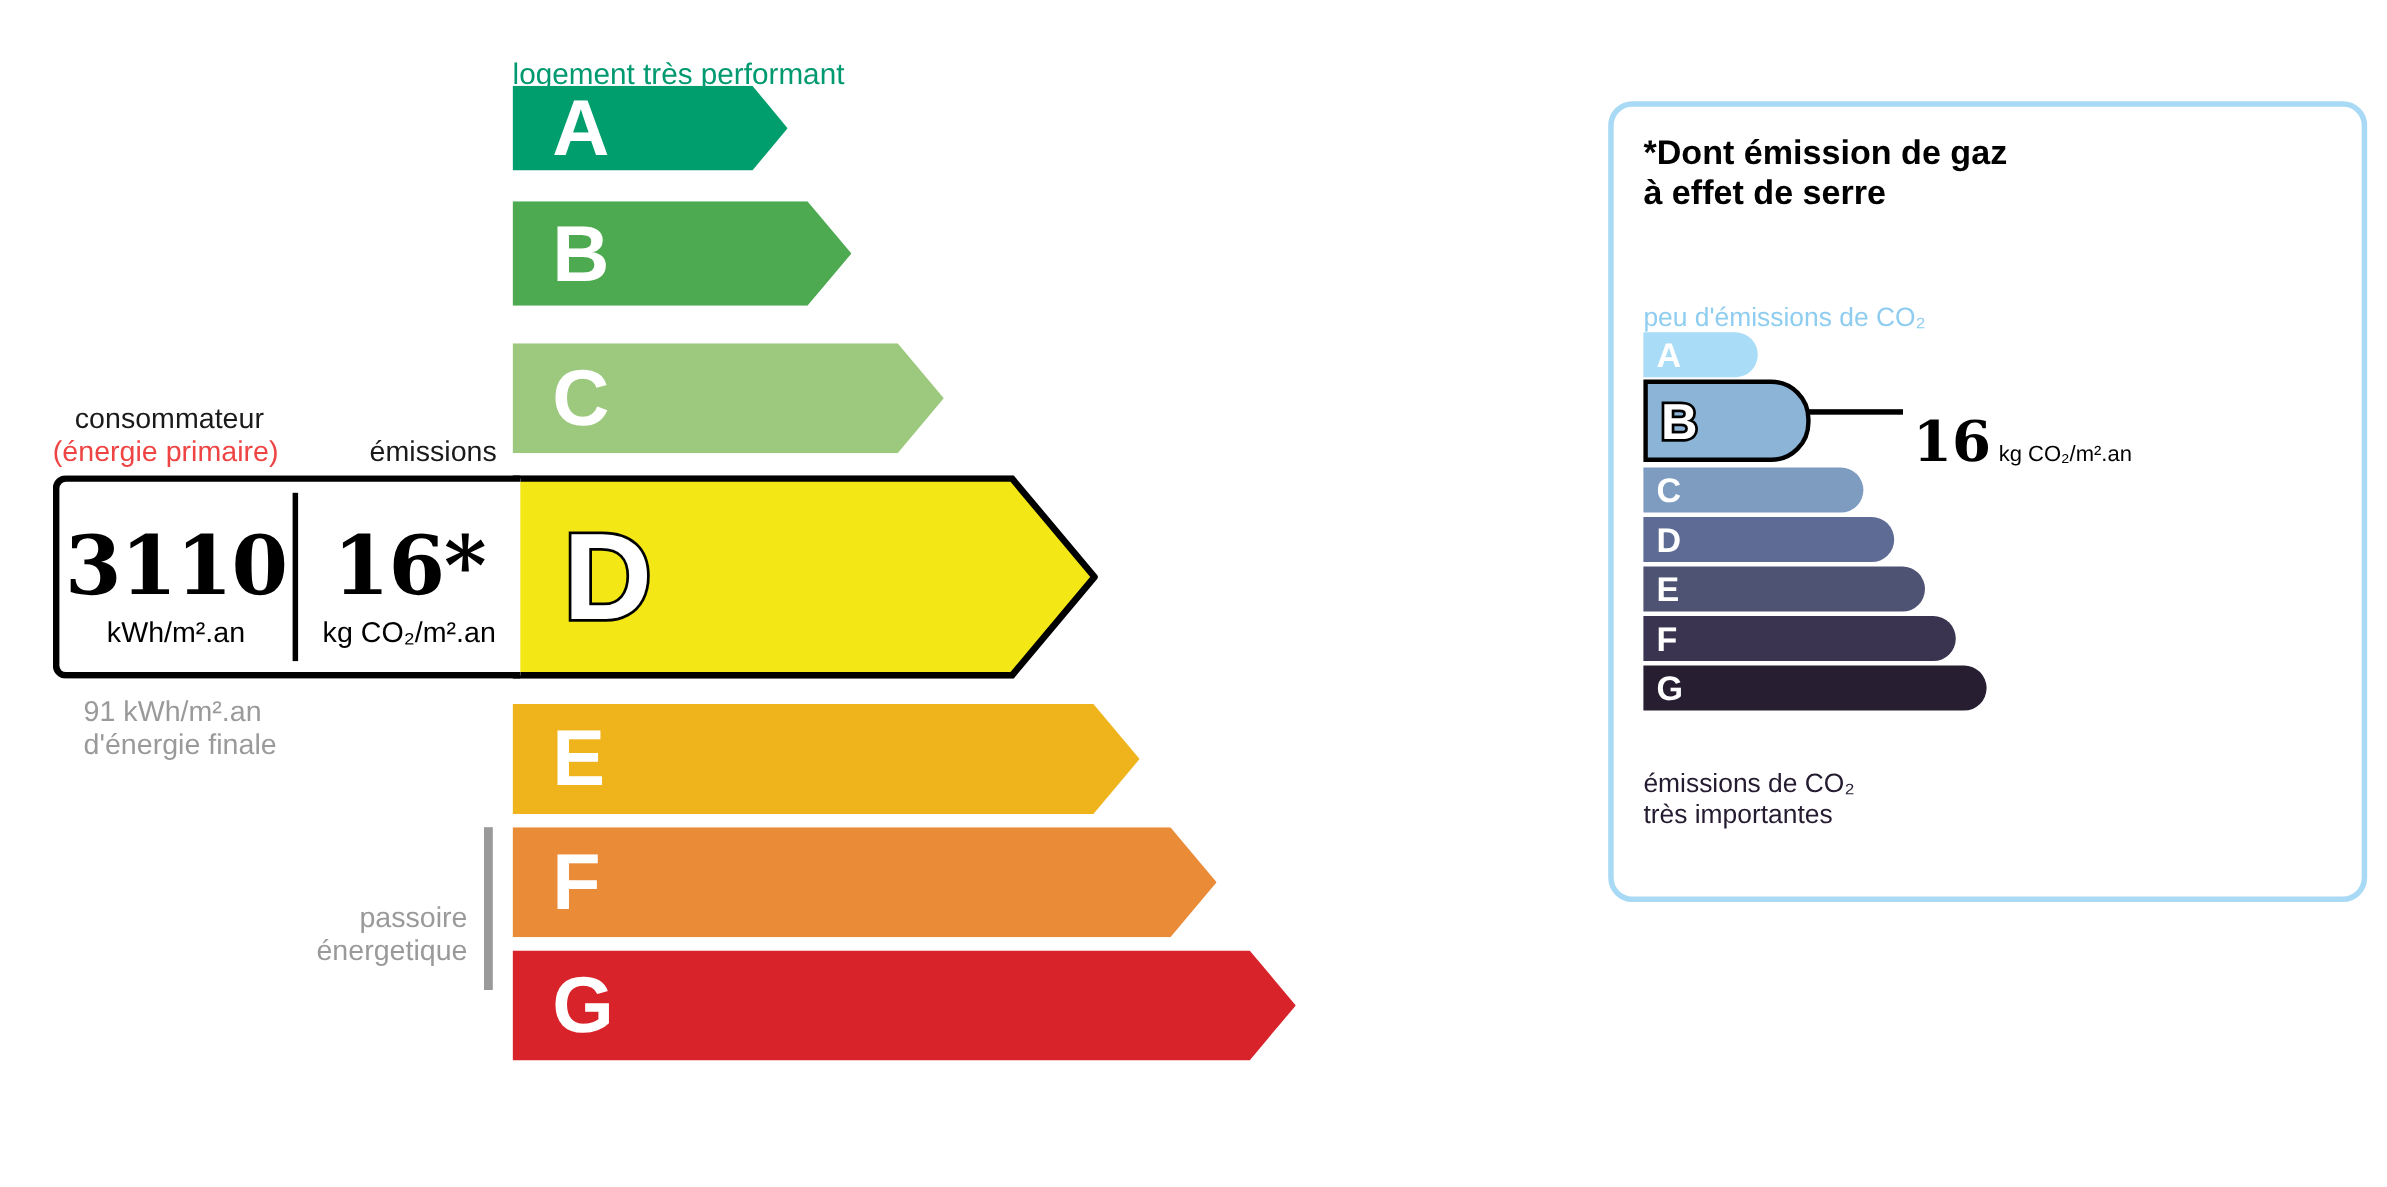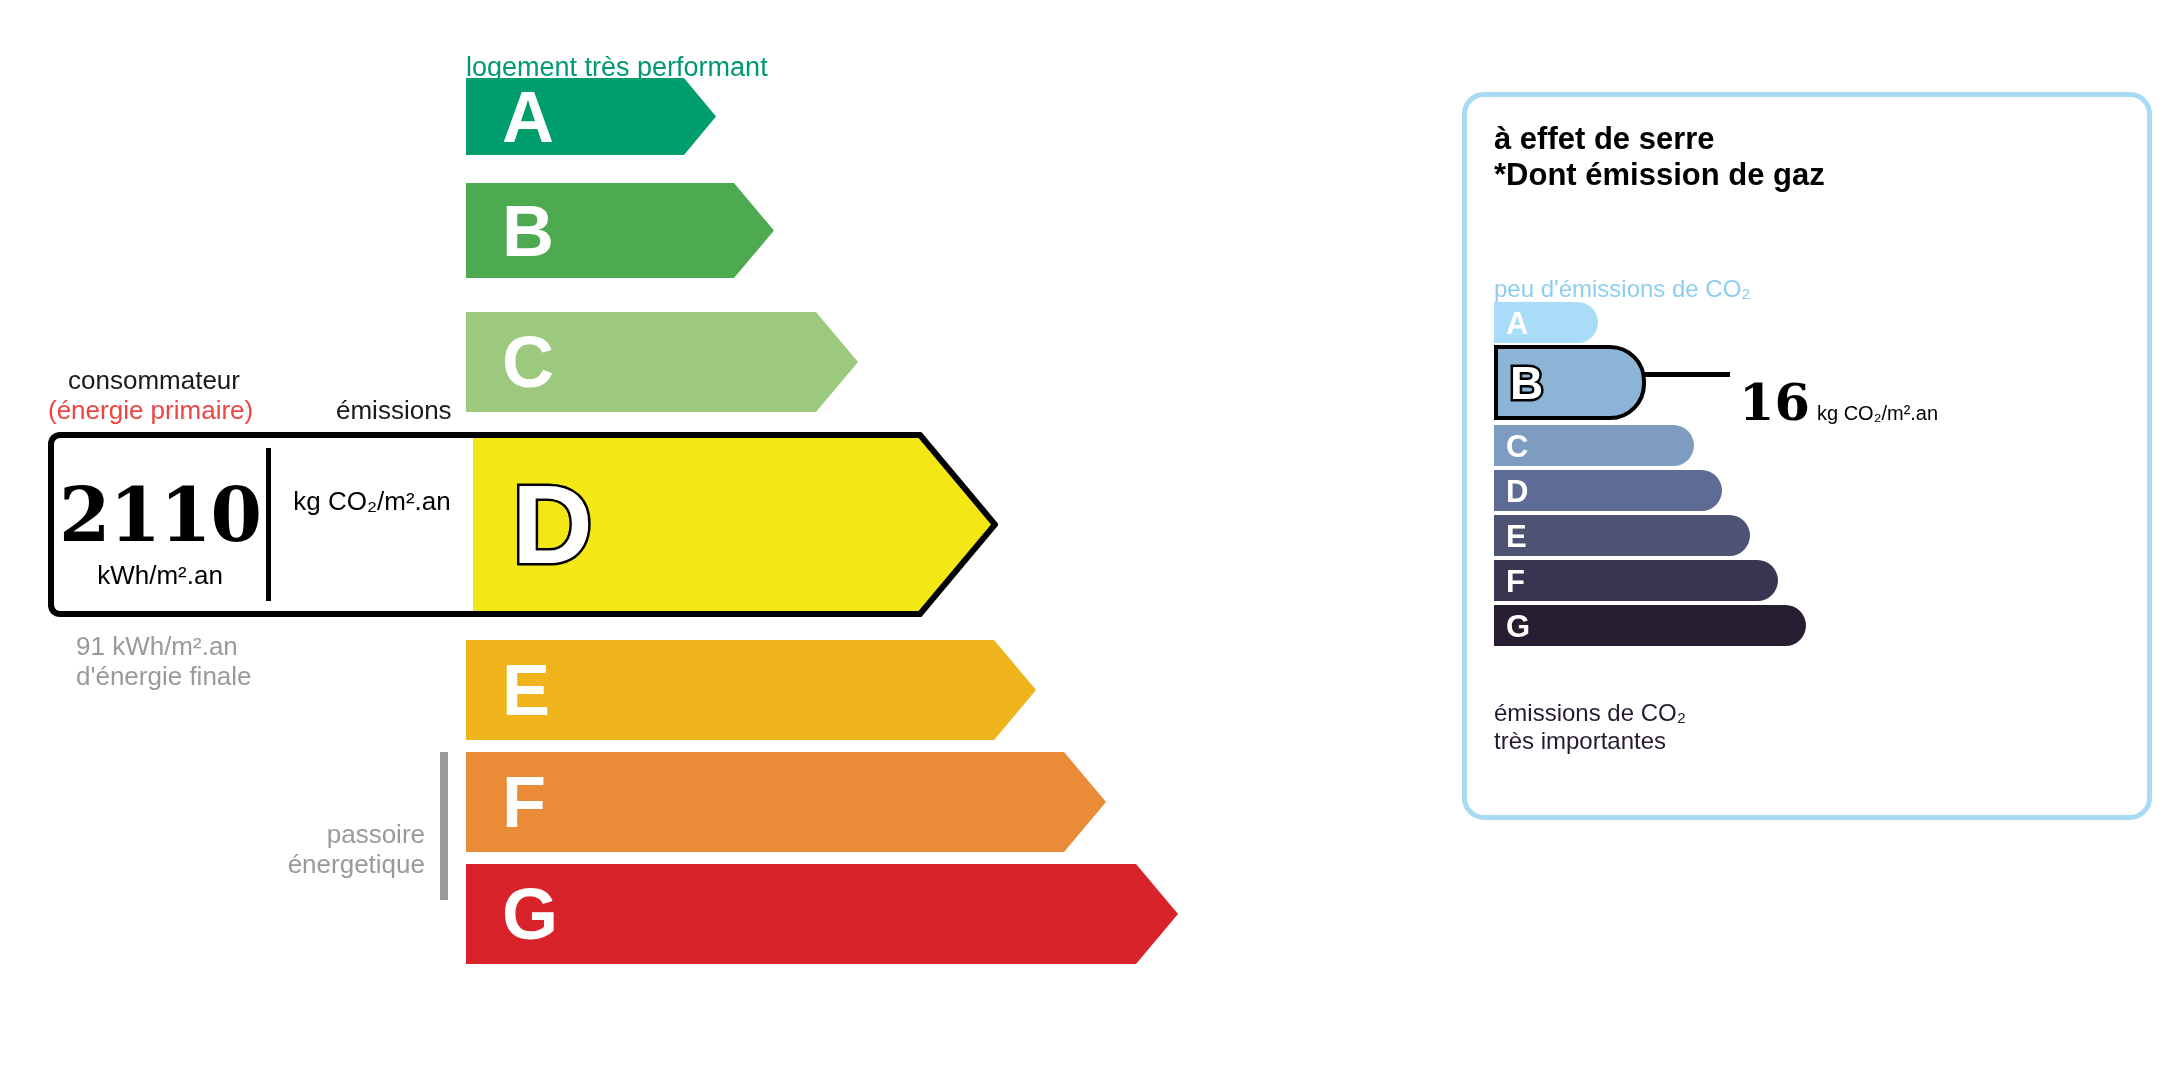--- a/index.html
+++ b/index.html
@@ -263,44 +263,45 @@
 
 
     <div id="value-box"></div>
     <div id="value-divider"></div>
 
     <div class="head-label" id="label-consommation">consommateur</div>
     <div class="head-label" id="label-energie-primaire">(énergie primaire)</div>
     <div class="head-label" id="label-emissions">émissions</div>
 
     <div class="value-cell" id="cell-consumption">
-      <div class="value-number">2110</div>
+      <div class="value-number">3110</div>
       <div class="value-unit">kWh/m².an</div>
     </div>
 
     <div class="value-cell" id="cell-emission">
+      <div class="value-number">16*</div>
       <div class="value-unit">kg CO₂/m².an</div>
     </div>
 
     <div id="label-final-energy">
       <div>91 kWh/m².an</div>
       <div>d'énergie finale</div>
     </div>
 
     <div id="passoire-bar"></div>
     <div id="label-passoire">
       <div>passoire</div>
       <div>énergetique</div>
     </div>
   </div>
 
   <div id="co2-panel">
     <div id="co2-title">
+      <div>*Dont émission de gaz</div>
       <div>à effet de serre</div>
-      <div>*Dont émission de gaz</div>
     </div>
 
     <div id="co2-top-caption">peu d'émissions de CO₂</div>
 
     <div id="co2-bars-container">
         <div class="co2-row" style="top: 205px; width: 104px; height: 41px;">
           <div class="co2-bar" style="background: rgb(169, 220, 246);"></div>
           <div class="co2-letter">A</div>
         </div>
         <div class="co2-row selected" style="top: 248px; width: 152px; height: 75px;">

